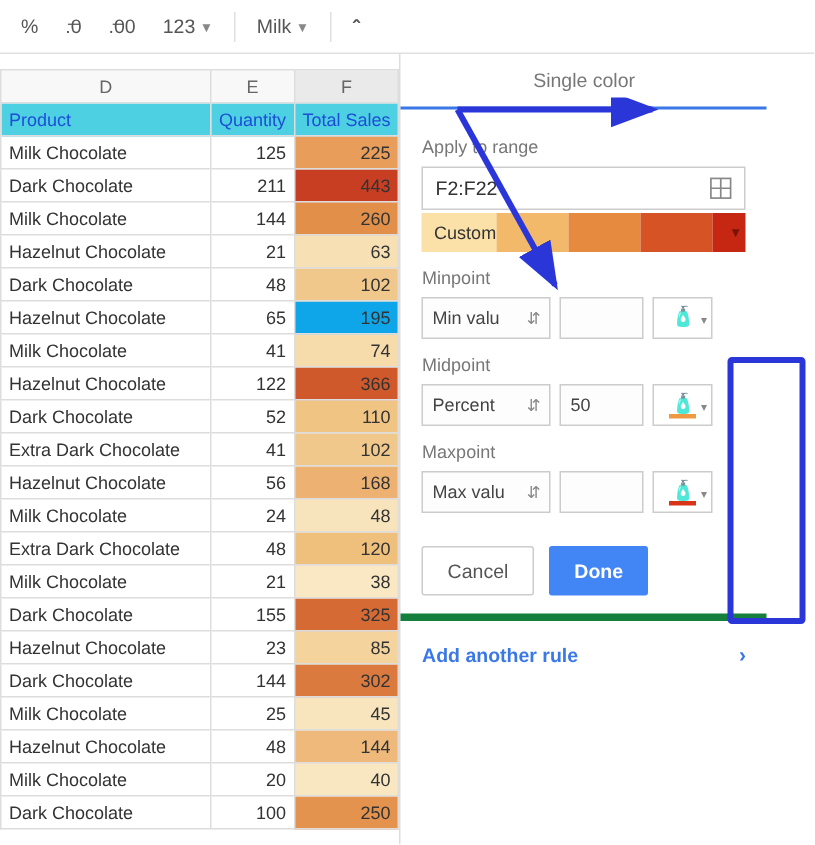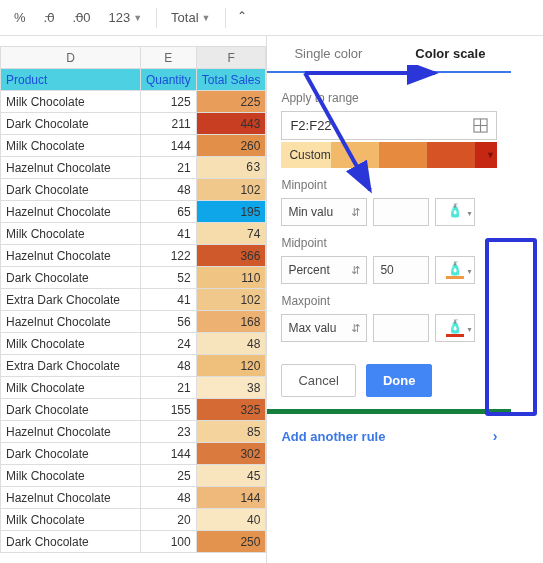--- a/index.html
+++ b/index.html
@@ -71,21 +71,21 @@
     </button>
   <button class="tool-btn">
       <span style="position:relative;"><span style="position:absolute;top:-8px;left:3px;">_</span><span>.00</span></span>
     </button>
   <button class="tool-btn">
       <span>123</span>
       <span class="caret-down">▼</span>
     </button>
   <span class="sep"></span>
   <button class="tool-btn">
-      <span>Total</span>
+      <span>Milk</span>
       <span class="caret-down">▼</span>
     </button>
   <span class="sep"></span>
   <button class="tool-btn" style="font-weight:bold;font-size:14px;">ˆ</button>
 </div>
 
 <div class="main">
   <div class="sheet-wrap">
     <table class="sheet">
       <thead>
@@ -112,21 +112,21 @@
             <td class="col-f" style="background: rgb(200, 62, 34);">443</td>
           </tr>
           <tr>
             <td class="col-d">Milk Chocolate</td>
             <td class="col-e">144</td>
             <td class="col-f" style="background: rgb(226, 143, 74);">260</td>
           </tr>
           <tr>
             <td class="col-d">Hazelnut Chocolate</td>
             <td class="col-e">21</td>
-            <td class="col-f" style="background: rgb(247, 224, 180); font-family: Liberation Mono, monospace;">63</td>
+            <td class="col-f" style="background: rgb(247, 224, 180);">63</td>
           </tr>
           <tr>
             <td class="col-d">Dark Chocolate</td>
             <td class="col-e">48</td>
             <td class="col-f" style="background: rgb(241, 200, 139);">102</td>
           </tr>
           <tr>
             <td class="col-d">Hazelnut Chocolate</td>
             <td class="col-e">65</td>
             <td class="col-f" style="background: #0ea5e9;">195</td>
@@ -206,21 +206,20 @@
             <td class="col-e">100</td>
             <td class="col-f" style="background: rgb(228, 147, 79);">250</td>
           </tr>
         </tbody>
     </table>
   </div>
 
   <div class="panel">
     <div class="tabs">
       <div class="tab">Single color</div>
-      <div class="tab active">Color scale</div>
     </div>
     <div class="panel-body">
       <div class="section-label" style="margin-top:4px">Apply to range</div>
       <div class="range-input">
         <span>F2:F22</span>
         <svg class="grid-icon" viewBox="0 0 16 16" fill="none" stroke="#888" stroke-width="1.2">
             <rect x="1" y="1" width="14" height="14"></rect>
             <line x1="1" y1="8" x2="15" y2="8"></line>
             <line x1="8" y1="1" x2="8" y2="15"></line>
           </svg>

